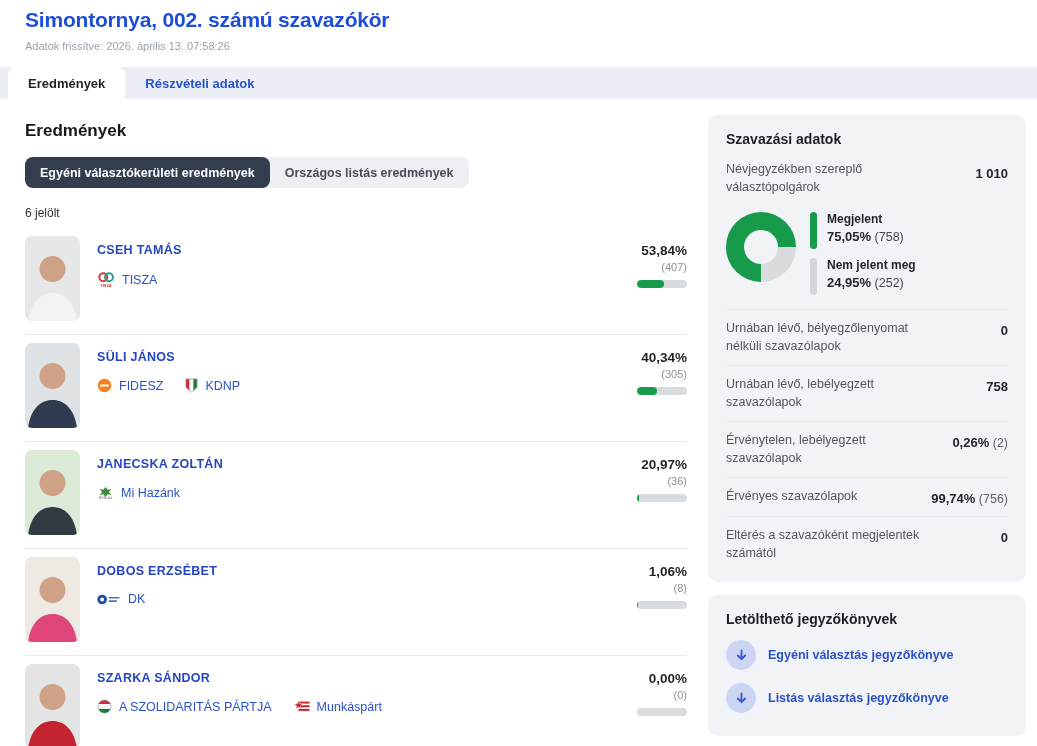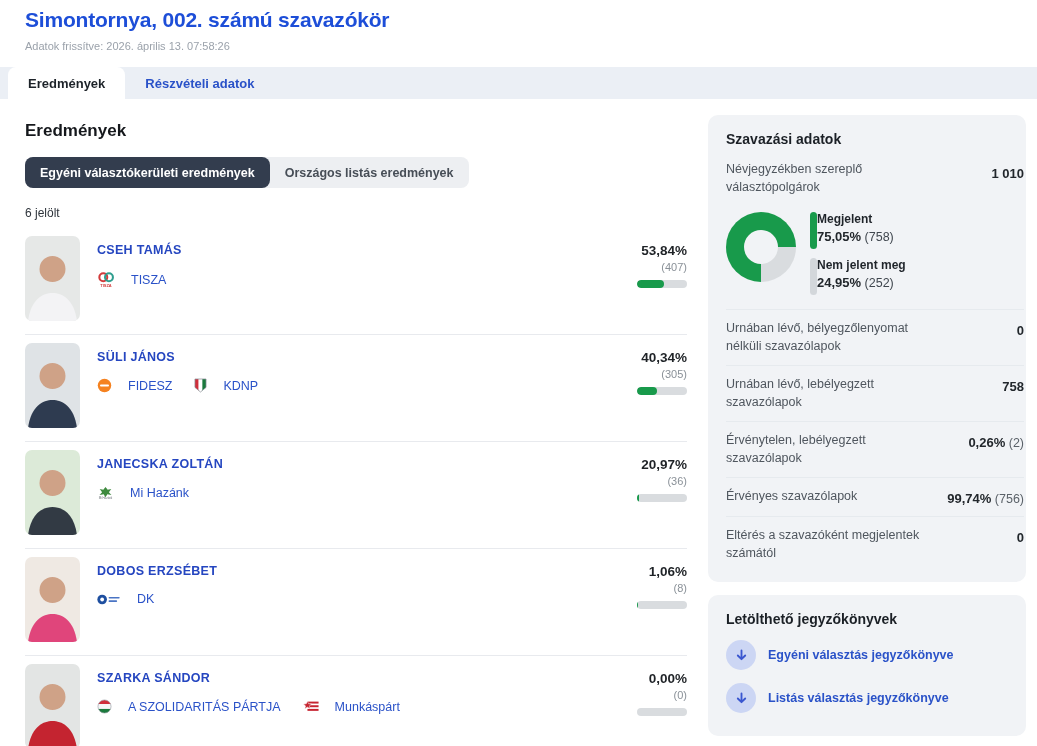--- a/index.html
+++ b/index.html
@@ -32,43 +32,43 @@
   .count-label { margin:18px 0 8px 0; font-size:12px; color:#2e343b; }
 
   
   .row { display:flex; height:107px; padding-top:8px; border-bottom:1px solid #e8eaee; }
   .photo { width:55px; height:85px; border-radius:7px; overflow:hidden; flex-shrink:0; margin-right:17px;
            background:var(--photo-bg,#e4e6e8); position:relative; }
   .photo svg { position:absolute; bottom:0; left:0; }
   .cand-info { padding-top:7px; }
   .cand-name { font-size:12.5px; font-weight:700; color:#2546c0; letter-spacing:0.3px; cursor:pointer; }
   .parties { display:flex; gap:22px; margin-top:14px; align-items:center; }
-  .party { display:flex; align-items:center; gap:16px; font-size:12.5px; color:#2a52c8; cursor:pointer; }
+  .party { display:flex; align-items:center; gap:7px; font-size:12.5px; color:#2a52c8; cursor:pointer; }
   .party svg { display:block; }
   .metrics { margin-left:auto; text-align:right; padding-top:7px; width:92px; }
   .pct { font-size:13.5px; font-weight:700; color:#1f2справ327; color:#1f2327; }
   .votes { font-size:11px; color:#8a9198; margin-top:3px; }
   .bar { width:50px; height:8px; border-radius:4px; background:#d9dcdf; margin:7px 0 0 auto; overflow:hidden; }
   .bar-fill { height:100%; border-radius:4px; background:#189a4b; }
 
   
   .sidebar { width:318px; margin-left:21px; flex-shrink:0; }
-  .card { background:#f1f3f6; border-radius:10px; padding:16px 2px 10px 18px; }
+  .card { background:#f1f3f6; border-radius:10px; padding:16px 18px 10px 18px; }
   .card + .card { margin-top:13px; }
   .card-title { margin:0 0 12px 0; font-size:14px; font-weight:700; color:#1b2026; }
 
   .roll-row { display:flex; justify-content:space-between; padding:2px 0 8px 0; }
   .roll-label { font-size:12.5px; color:#4f565e; width:200px; line-height:1.4; }
   .roll-value { font-size:13px; font-weight:700; color:#22272c; margin-top:5px; white-space:nowrap; }
 
   .turnout { display:flex; gap:14px; padding:8px 0 14px 0; }
   .donut { width:70px; height:70px; border-radius:50%; position:relative; flex-shrink:0; }
   .donut::after { content:""; position:absolute; inset:18px; border-radius:50%; background:#f1f3f6; }
   .legend { display:flex; flex-direction:column; gap:9px; }
-  .legend-item { display:flex; gap:0; min-height:37px; }
+  .legend-item { display:flex; gap:10px; min-height:37px; }
   .legend-marker { width:7px; border-radius:4px; flex-shrink:0; }
   .legend-marker.green { background:#189a4b; }
   .legend-marker.gray { background:#d3d7db; }
   .legend-title { font-size:12px; font-weight:700; color:#1f242a; }
   .legend-value { margin-top:3px; font-size:12.5px; color:#40474f; }
   .legend-value b { font-size:13px; color:#22272c;text-align:right; }
 
   .stat { display:flex; justify-content:space-between; gap:0; padding:10px 0; border-top:1px solid #e6eaee; }
   .stat-label { font-size:12.5px; color:#4f565e; width:208px; line-height:1.4; }
   .stat-val { text-align:right; white-space:nowrap; margin-top:3px; font-size:12.5px; color:#5b6269; }

